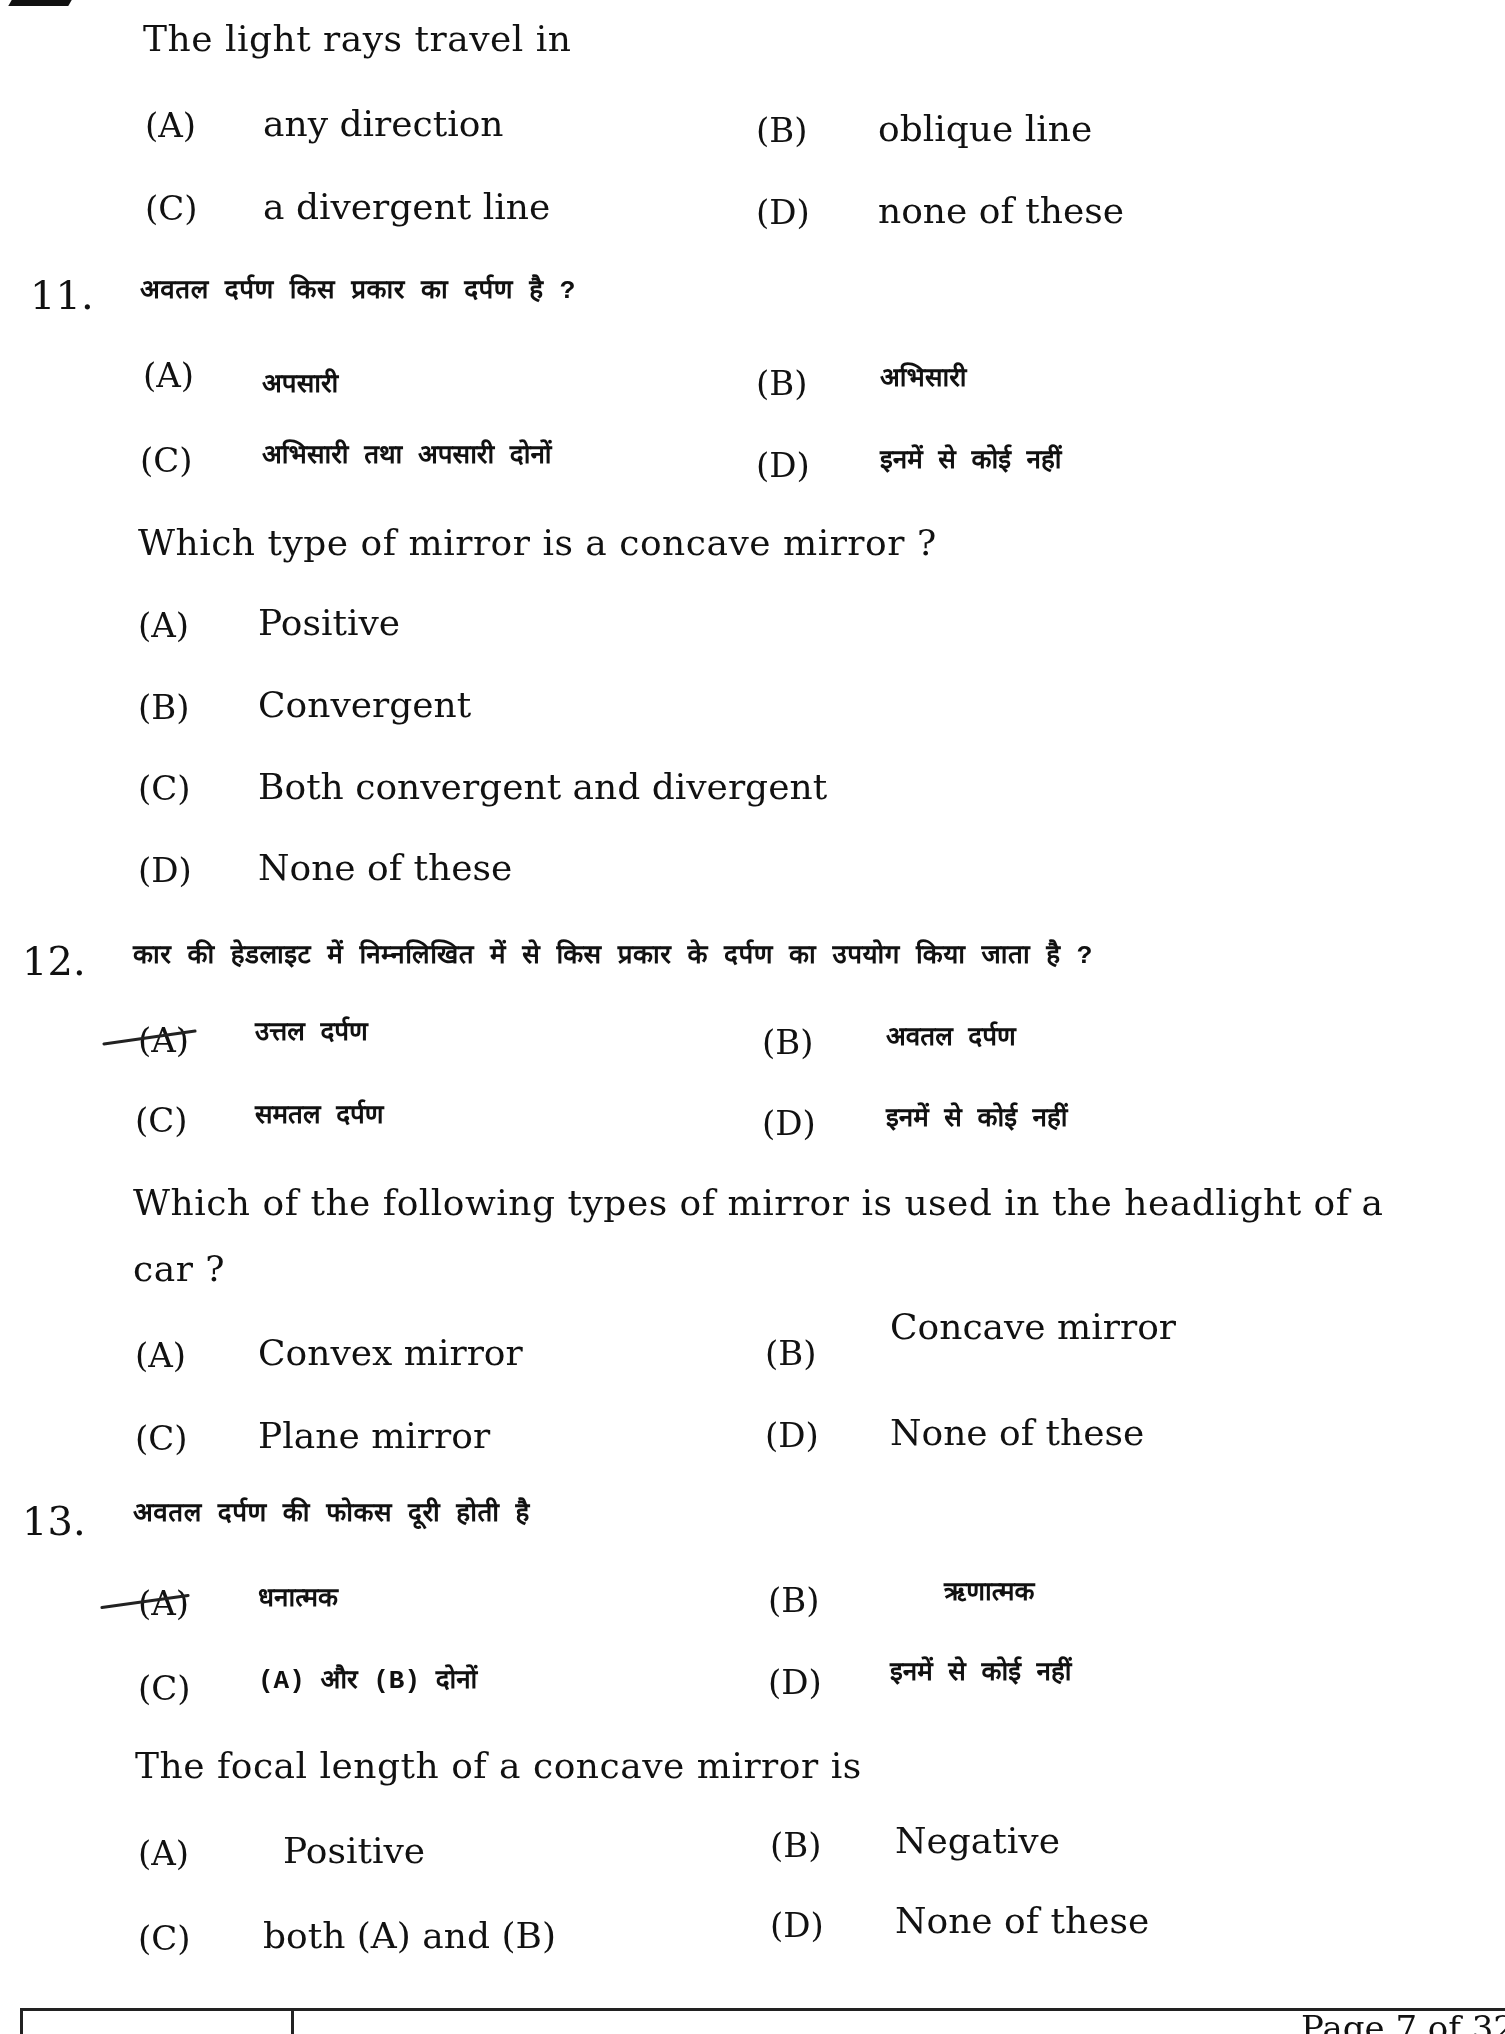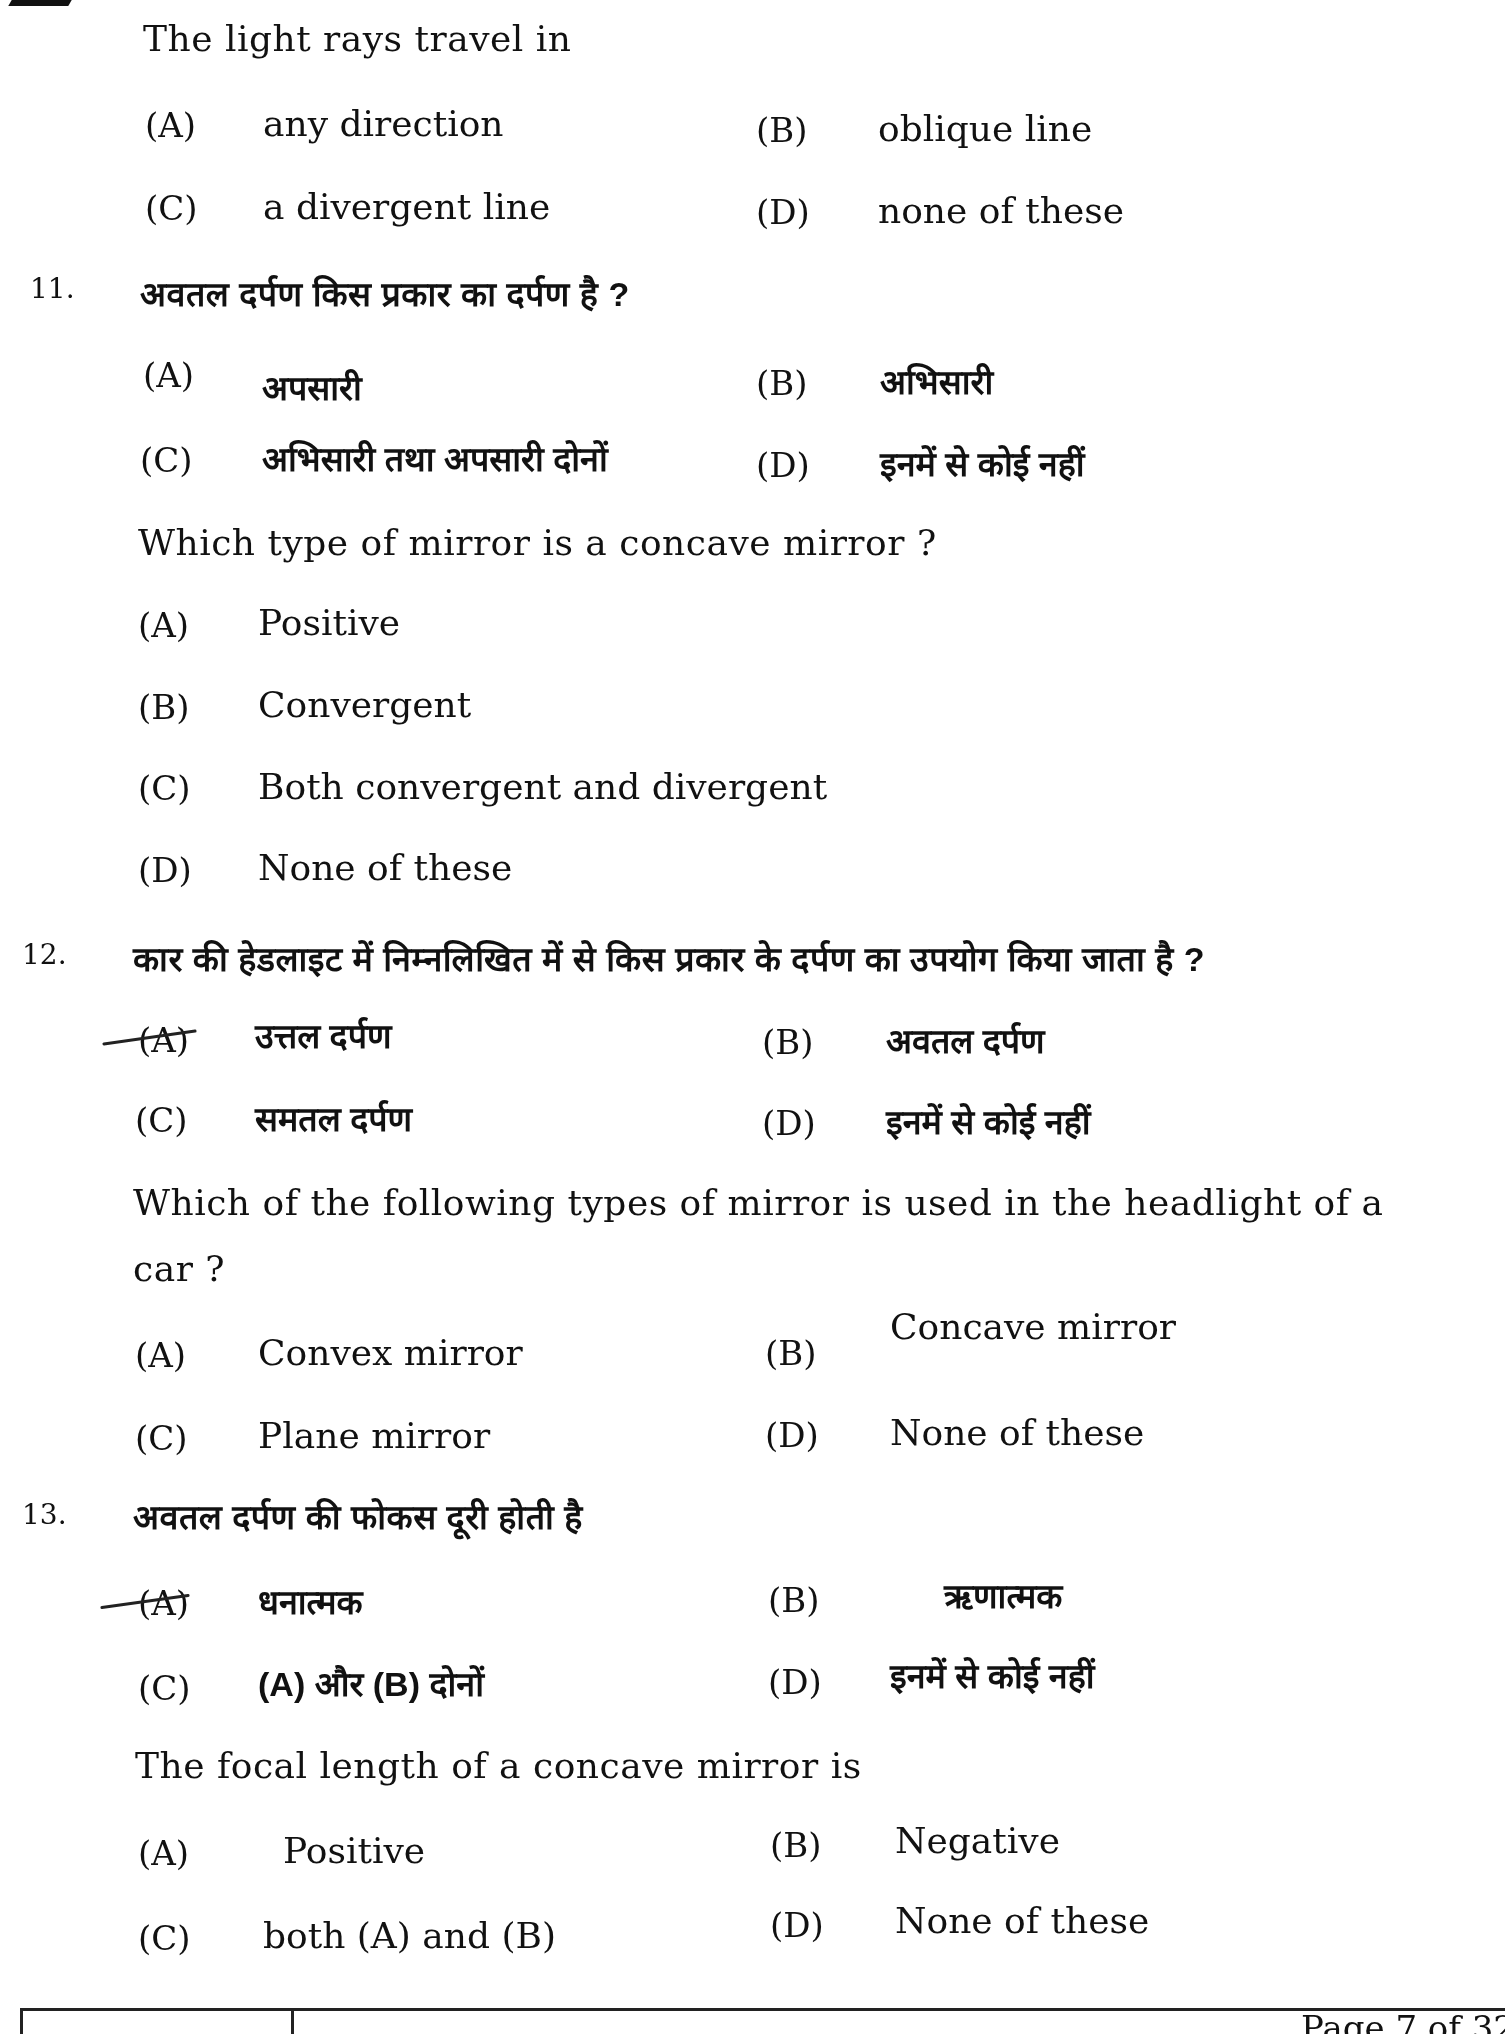--- a/index.html
+++ b/index.html
@@ -3,24 +3,24 @@
 <meta charset="utf-8">
 <style>
   html, body { margin: 0; padding: 0; }
   body {
     width: 1505px; height: 2034px; background: #ffffff; color: #111;
     font-family: "DejaVu Serif", "Liberation Serif", serif;
     position: relative; overflow: hidden;
   }
   .topmark { position: absolute; left: 10px; top: 0; width: 60px; height: 6px; background: #111; transform: skewX(-30deg); }
   .q-text { position: absolute; font-size: 36px; letter-spacing: 0.5px; white-space: nowrap; }
-  .q-num { position: absolute; font-size: 28px; }
+  .q-num { position: absolute; font-size: 40px; }
   .opt-label { position: absolute; font-size: 34px; }
   .opt-text { position: absolute; font-size: 36px; white-space: nowrap; }
-  .hi { font-family: Liberation Sans, sans-serif; font-weight: bold; font-size: 34px; }
+  .hi { font-family: Liberation Mono, monospace; font-weight: bold; font-size: 26px; }
   .tick { position: absolute; height: 3px; background: #222; border-radius: 2px; transform: rotate(-8deg); }
   .footer-line { position: absolute; left: 20px; right: 0; top: 2008px; height: 3px; background: #222; }
   .footer-box { position: absolute; left: 20px; top: 2011px; width: 268px; height: 30px; border-left: 3px solid #222; border-right: 3px solid #222; }
   .footer-page { position: absolute; right: -10px; top: 2008px; font-size: 34px; }
 </style>
 </head>
 <body>
 
 <div class="topmark"></div>
 

